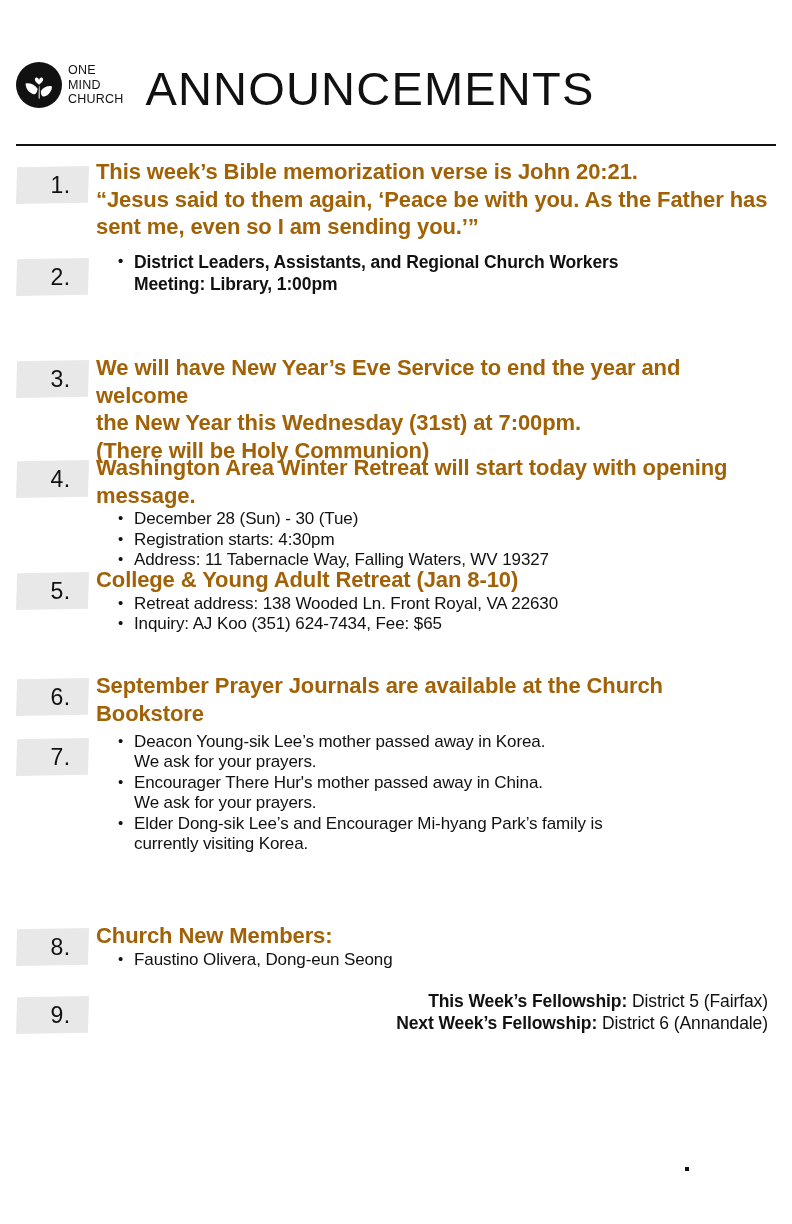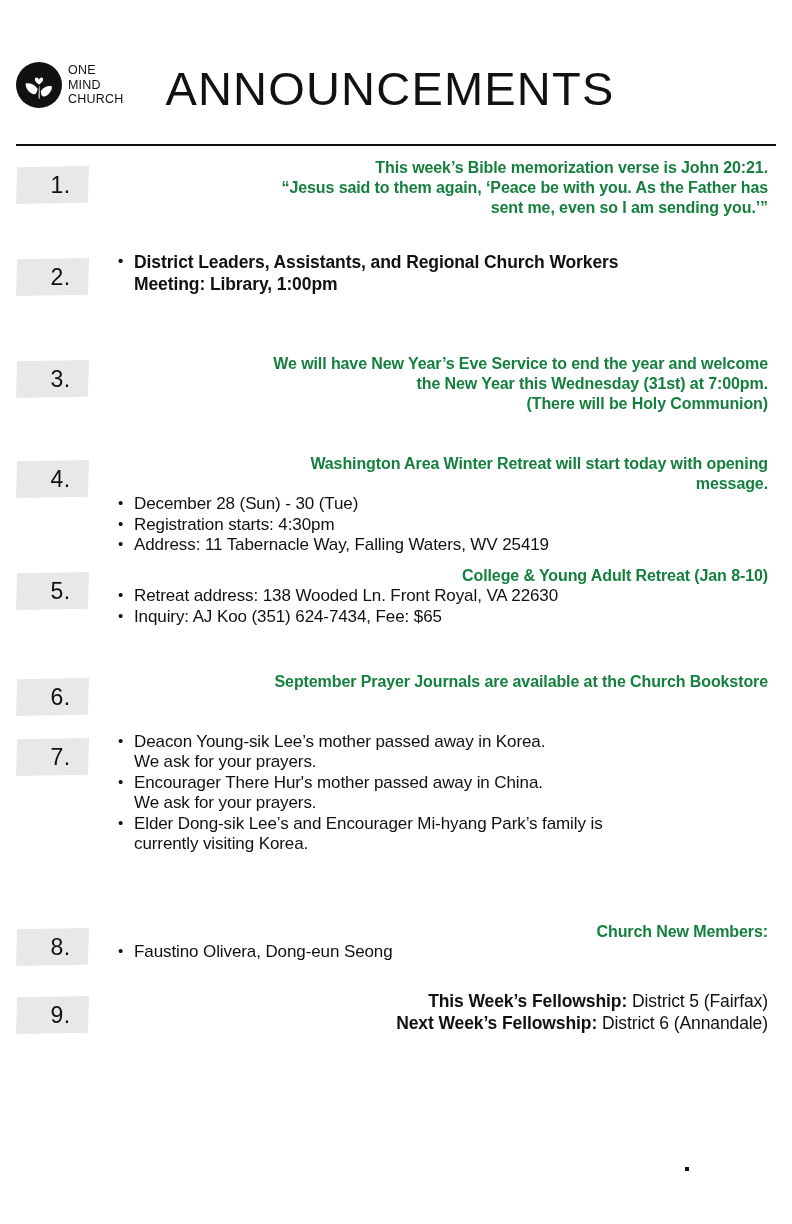--- a/index.html
+++ b/index.html
@@ -16,21 +16,20 @@
     overflow: hidden;
   }
 
   
   .header {
     display: flex;
     align-items: center;
     padding: 48px 0 0 16px;
     height: 74px;
     box-sizing: content-box;
-    gap: 20px;
   }
   .logo-block {
     display: flex;
     align-items: center;
     flex: 0 0 auto;
   }
   .logo-mark {
     width: 46px;
     height: 46px;
     flex: 0 0 auto;
@@ -108,27 +107,26 @@
     color: #111111;
     line-height: 1;
     letter-spacing: 0.5px;
   }
   .body-col {
     flex: 1 1 auto;
     padding-right: 24px;
   }
 
   .lead {
-    font-size: 16px;
+    font-size: 22px;
     font-weight: bold;
     line-height: 1.26;
     letter-spacing: -0.1px;
-    color: #15803d;
+    color: #a16207;
     white-space: pre-line;
-    text-align: right;
   }
 
   ul.bullets {
     list-style: none;
     margin: 0;
     padding: 0 0 0 22px;
   }
   ul.bullets li {
     position: relative;
     font-size: 17px;
@@ -241,21 +239,21 @@
         <div class="badge" style="top: 6px;">
           <span class="badge-num">4.</span>
         </div>
       </div>
       <div class="body-col">
         <div class="lead">Washington Area Winter Retreat will start today with opening
 message.</div>
         <ul class="bullets">
           <li>December 28 (Sun) - 30 (Tue)</li>
           <li>Registration starts: 4:30pm</li>
-          <li>Address: 11 Tabernacle Way, Falling Waters, WV 25419</li>
+          <li>Address: 11 Tabernacle Way, Falling Waters, WV 19327</li>
         </ul>
       </div>
     </div>
     <div class="item" style="position: absolute; left: 0px; top: 414px; width: 792px;">
       <div class="badge-col" style="min-height: 40px;">
         <div class="badge" style="top: 6px;">
           <span class="badge-num">5.</span>
         </div>
       </div>
       <div class="body-col">

